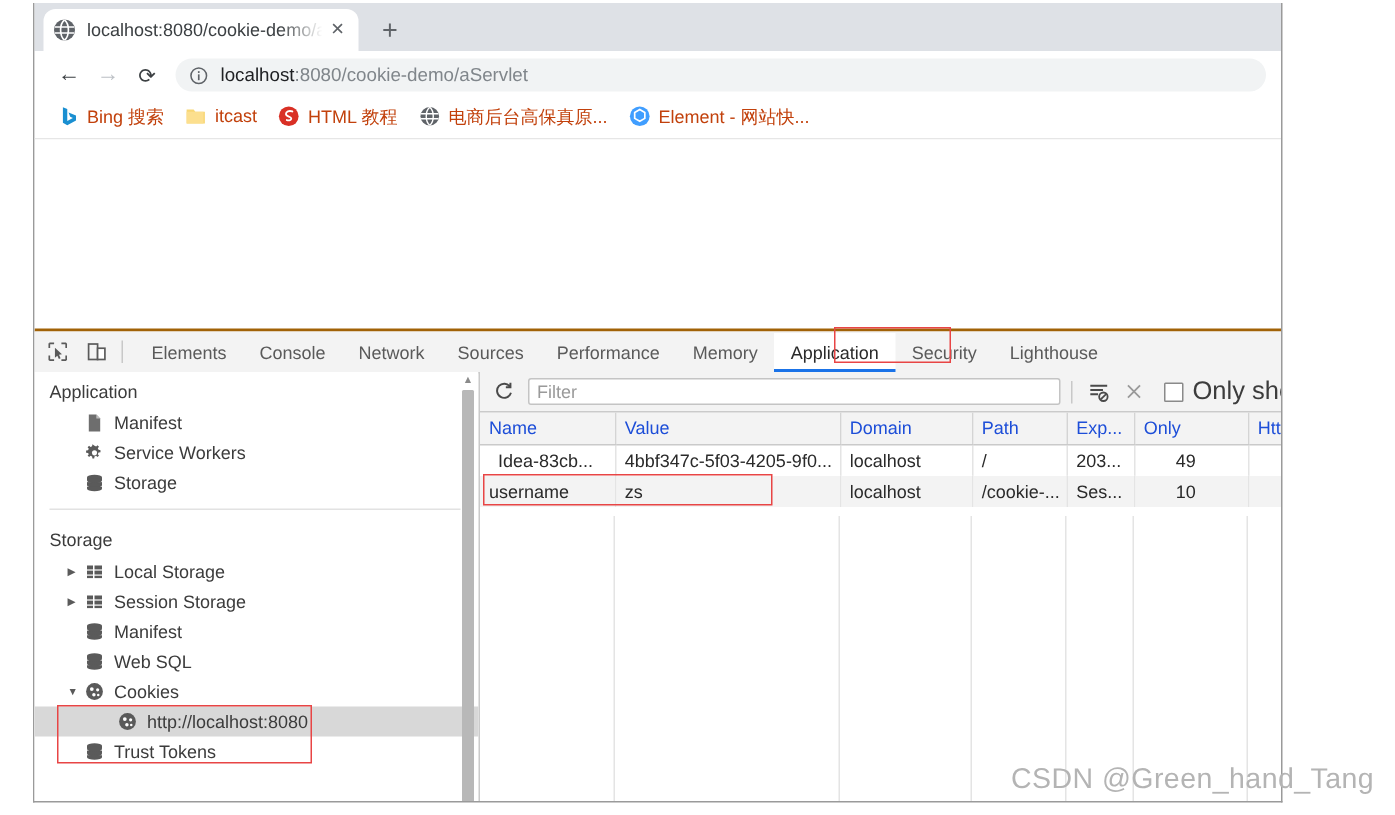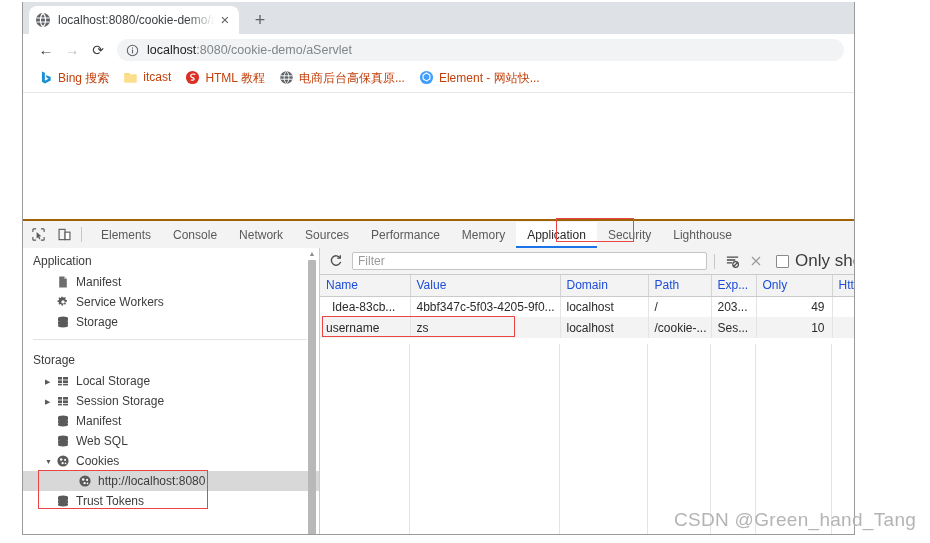--- a/index.html
+++ b/index.html
@@ -427,21 +427,21 @@
     border-right: 1px solid #e4e4e4;
     color: #2a2a2a;
     padding: 0 0 0 6px;
     height: 21px;
     white-space: nowrap;
     overflow: hidden;
     text-overflow: ellipsis;
     box-sizing: border-box;
   }
   #cookie-table tr.row-alt td { background: #f3f3f3; }
-  #cookie-table td.numeric { text-align: right; padding: 0 7px 0 0; }
+  #cookie-table td.numeric { text-align: center; padding: 0 7px 0 0; }
   #cookie-table td.pad-left { padding-left: 12px; }
 
   
   #table-filler {
     position: absolute;
     left: 0; top: 69px;
     width: 580px;
     bottom: 0;
     pointer-events: none;
   }

